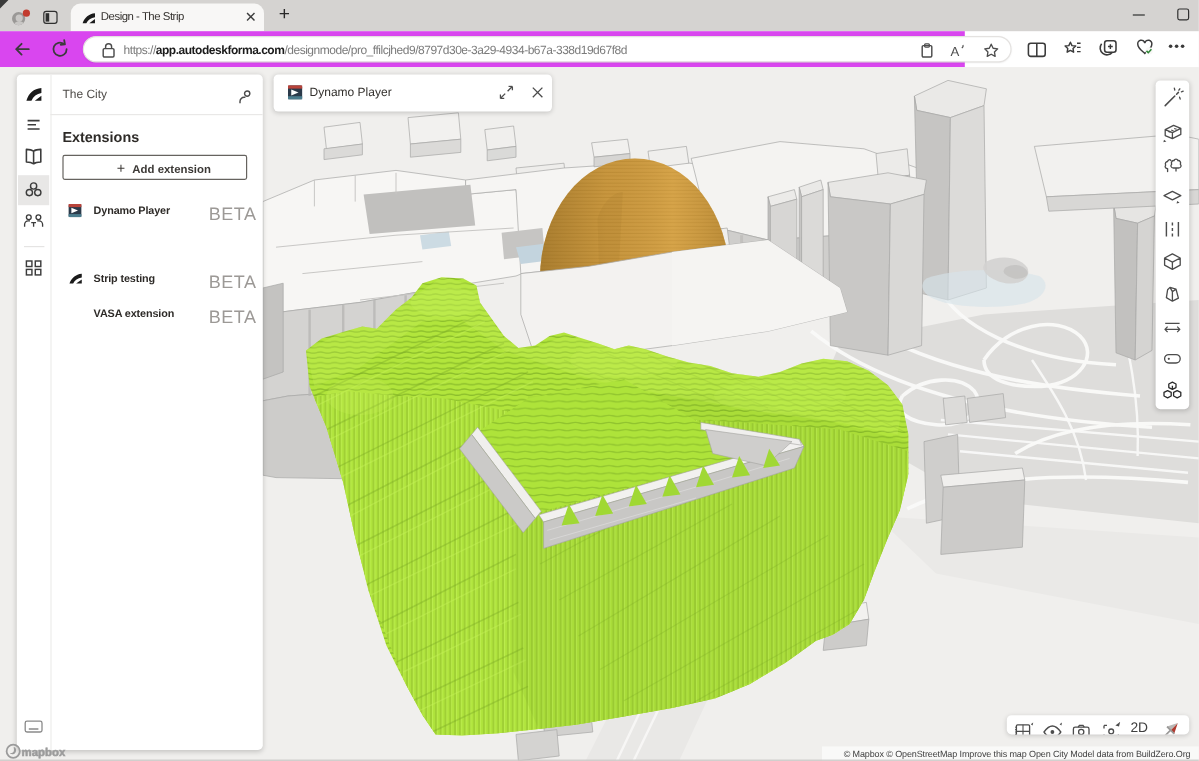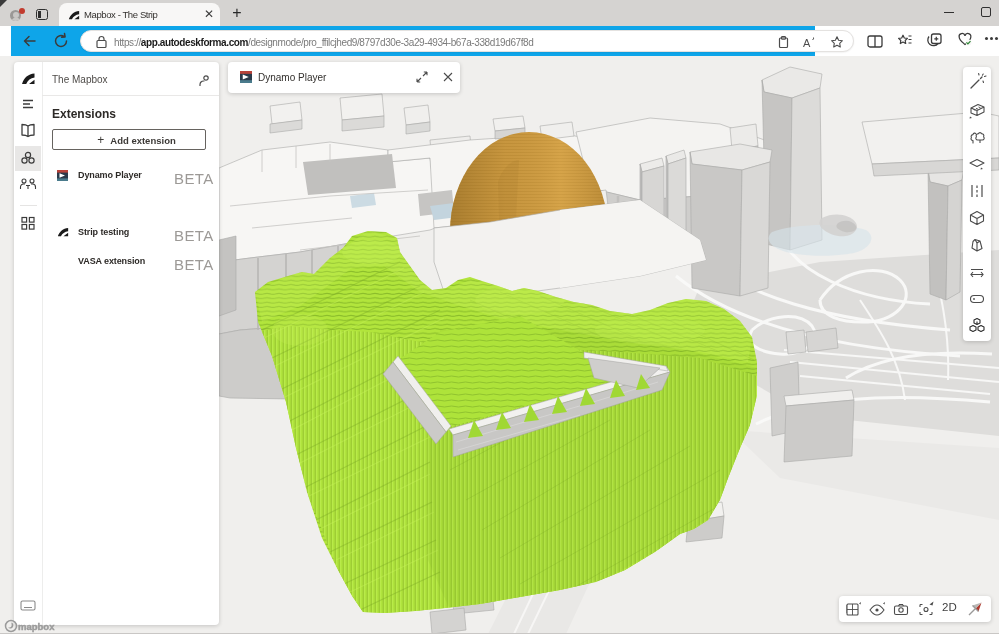--- a/index.html
+++ b/index.html
@@ -10,21 +10,21 @@
 #avatar:after { content:""; position:absolute; left:2.5px; top:1.5px; width:6px; height:6px; border-radius:50%; background:#c9c7c5; box-shadow:0 7px 0 1.5px #c9c7c5; }
 #avdot { position:absolute; left:19px; top:8px; width:6px; height:6px; border-radius:50%; background:#c23b2e; }
 #tabsearch { position:absolute; left:36px; top:9px; width:12px; height:11px; border:1.6px solid #2f2f2f; border-radius:2.5px; }
 #tabsearch:after { content:""; position:absolute; left:1px; top:0.5px; width:3px; height:7.5px; background:#2f2f2f; }
 #tab { position:absolute; left:59px; top:3px; width:161px; height:23px; background:#f8f7f6; border-radius:8px 8px 0 0; }
 #tab .txt { position:absolute; left:25px; top:6px; font-size:9.5px; color:#34312e; letter-spacing:-0.4px; }
 #tab .x { position:absolute; right:6px; top:4px; font-size:12px; color:#3c3c3c; }
 #newtab { position:absolute; left:226px; top:2px; width:22px; height:22px; color:#282828; font-size:16px; font-weight:400; text-align:center; line-height:21px; }
 #winmin { position:absolute; right:45px; top:12px; width:10px; height:1.4px; background:#303030; }
 #winmax { position:absolute; right:8px; top:7px; width:10px; height:10px; border:1.3px solid #303030; border-radius:2px; }
-#toolbar { position:absolute; left:11px; top:26px; width:804px; height:30px; background:#0ea5e9; }
+#toolbar { position:absolute; left:0; top:26px; width:804px; height:30px; background:#d946ef; }
 .navic { position:absolute; top:3px; color:#3b3b3b; font-size:15px; }
 #urlpill { position:absolute; left:69px; top:4px; width:774px; height:22px; background:#ffffff; border:1px solid #e4e2e0; border-radius:11px; box-shadow:0 0.5px 1.5px rgba(0,0,0,0.08); }
 #urltext { position:absolute; left:33px; top:5.5px; font-size:10px; letter-spacing:-0.4px; color:#7b7b7b; white-space:nowrap; }
 #urltext b { color:#1b1b1b; font-weight:bold; }
 #app { position:absolute; left:0; top:56px; width:999px; height:578px; background:#f0efed; }
 #scene { position:absolute; left:0; top:0; }
 .panel { position:absolute; background:#fff; border-radius:4px; box-shadow:0 1px 4px rgba(0,0,0,0.18); overflow:hidden; }
 #leftpanel { left:14px; top:6px; width:205px; height:563px; }
 #railsep { position:absolute; left:28px; top:0; width:1px; height:563px; background:#ededec; }
 .railic { position:absolute; left:0; width:28px; text-align:center; }
@@ -34,37 +34,37 @@
 #lp-div { position:absolute; left:28px; top:33px; width:177px; height:1px; background:#e9e8e7; }
 #lp-ext { position:absolute; left:38px; top:45px; font-size:12px; font-weight:bold; color:#2d2a27; }
 #lp-btn { position:absolute; left:38px; top:67px; width:154px; height:21px; border:1px solid #66635f; border-radius:2px; font-size:9.5px; font-weight:bold; color:#3c3936; text-align:center; line-height:21px;padding-left:15px; }
 #lp-btn span { font-weight:400; font-size:12px; margin-right:6px; }
 .itm-t { position:absolute; font-size:9px; font-weight:bold; color:#2d2a27; letter-spacing:-0.1px; }
 .itm-b { position:absolute; font-size:15px; color:#9c9996; letter-spacing:0.4px; }
 .itm-d { position:absolute; font-size:9px; color:#504d4a; line-height:11.5px; white-space:nowrap; letter-spacing:-0.25px; }
 #dynpanel { left:228px; top:6px; width:232px; height:31px; }
 #dyn-t { position:absolute; left:30px; top:10px; font-size:10px; color:#33302d; }
 #righttb { left:963px; top:11px; width:28px; height:274px; }
-#bottomtb { left:839px; top:540px; width:152px; height:26px; }
+#bottomtb { left:839px; top:540px; width:152px; height:16px; }
 #attrib { position:absolute; left:685px; top:566px; width:314px; height:12px; background:rgba(255,255,255,0.6); }
 #attrib div { position:absolute; right:7px; top:2px; font-size:7.5px; letter-spacing:-0.1px; color:#3f3f3f; }
 #mapbox { position:absolute; left:4px; top:563px; }
 </style>
 </head>
 <body>
 <div id="titlebar">
   <div id="corner"></div>
   <div id="avatar"></div>
     <div id="avdot"></div>
   <div id="tabsearch"></div>
   <div id="tab">
     <svg style="position:absolute;left:9px;top:6px" width="12" height="12" viewBox="0 0 14 14">
         <path d="M1,12 C3,6.5 7,3 13,2.4 L13,6.2 C9,6.8 6.2,8.8 4.6,12 Z M7.5,12 L13,8 L13,12 Z" fill="#1b1b1b"></path>
       </svg>
-    <span class="txt">Mapbox - The Strip</span>
+    <span class="txt">Design - The Strip</span>
     <span class="x">✕</span>
   </div>
   <div id="newtab">+</div>
   <div id="winmin"></div>
     <div id="winmax"></div>
 </div>
 <div id="toolbar">
   <svg class="navic" style="left:10px" width="18" height="24" viewBox="0 0 18 24">
       <path d="M3.5,12 L14,12 M3.5,12 L8,7.5 M3.5,12 L8,16.5" stroke="#3b3b3b" stroke-width="1.5" fill="none" stroke-linecap="round" stroke-linejoin="round"></path>
     </svg>
@@ -371,21 +371,21 @@
     <svg class="railic" style="top:153px" width="28" height="16" viewBox="0 0 28 16">
         <rect x="8" y="2.5" width="4.6" height="4.6" stroke="#3c3c3c" stroke-width="1.2" fill="none"></rect>
         <rect x="15.4" y="2.5" width="4.6" height="4.6" stroke="#3c3c3c" stroke-width="1.2" fill="none"></rect>
         <rect x="8" y="9.5" width="4.6" height="4.6" stroke="#3c3c3c" stroke-width="1.2" fill="none"></rect>
         <rect x="15.4" y="9.5" width="4.6" height="4.6" stroke="#3c3c3c" stroke-width="1.2" fill="none"></rect>
       </svg>
     <svg class="railic" style="top:536px" width="28" height="14" viewBox="0 0 28 14">
         <rect x="7" y="3" width="14" height="9" rx="1.5" stroke="#8a8a8a" stroke-width="1.1" fill="none"></rect>
         <path d="M10,9.5 h8" stroke="#8a8a8a" stroke-width="1.1"></path>
       </svg>
-    <div id="lp-title">The Mapbox</div>
+    <div id="lp-title">The City</div>
     <svg id="lp-share" width="14" height="14" viewBox="0 0 14 14">
         <circle cx="9" cy="4" r="2.2" stroke="#4c4c4c" stroke-width="1.2" fill="none"></circle>
         <path d="M3,12 V10.5 a3.5,3.5 0 0 1 3.5,-3.5 h1" stroke="#4c4c4c" stroke-width="1.2" fill="none"></path>
       </svg>
     <div id="lp-div"></div>
     <div id="lp-ext">Extensions</div>
     <div id="lp-btn"><span>+</span>Add extension</div>
     <svg style="position:absolute;left:43px;top:108px" width="11" height="11" viewBox="0 0 11 11">
         <rect width="11" height="11" rx="1.5" fill="#2b3a4a"></rect>
         <rect y="0" width="11" height="2.6" fill="#b8433a"></rect>
@@ -477,19 +477,22 @@
         <path d="M4,8 V5.5 M4,5.5 H6.5 M4,13 V15.5 M4,15.5 H6.5 M13.5,15.5 H16 M16,15.5 V13" stroke="#4c4c4c" stroke-width="1.1" fill="none"></path>
         <path d="M13.5,5.5 L17.5,2.5 16.5,6.5 Z" fill="#4c4c4c"></path>
       </svg>
     <div style="position:absolute;left:103px;top:5px;font-size:11.5px;color:#3f3f3f">2D</div>
     <svg style="position:absolute;left:126px;top:3px" width="20" height="20" viewBox="0 0 20 20">
         <path d="M16.5,3.5 L10.5,9.5 13.5,12.5 Z" fill="#b0392e"></path>
         <path d="M16.5,3.5 L10.5,9.5 7.5,6.5 Z" fill="#b8b7b5"></path>
         <path d="M10.5,9.5 L4,16 M10.5,9.5 l3,3 M10.5,9.5 l-3,-3" stroke="#9a9998" stroke-width="1.4" fill="none"></path>
       </svg>
   </div>
+  <div id="attrib">
+      <div>© Mapbox  © OpenStreetMap  Improve this map  Open City Model data from BuildZero.Org</div>
+    </div>
   <svg id="mapbox" width="52" height="14" viewBox="0 0 52 14">
       <circle cx="7" cy="7" r="5.5" fill="none" stroke="#9b9b9b" stroke-width="1.5"></circle>
       <path d="M7.5,3.5 C9.5,4 10,6.5 8.8,8.2 C7.6,9.9 5,9.8 4.2,8.5 C5.5,8.7 7,8.3 7.5,7 C8,5.7 7.2,4.3 7.5,3.5 Z" fill="#9b9b9b"></path>
       <text x="14" y="11" font-size="9.5" font-weight="bold" fill="#9b9b9b" stroke="#9b9b9b" stroke-width="0.4" font-family="Liberation Sans">mapbox</text>
     </svg>
 </div>
 <div style="position:absolute;left:0;top:633px;width:999px;height:1px;background:#c9c7c5"></div>
 
 </body></html>

